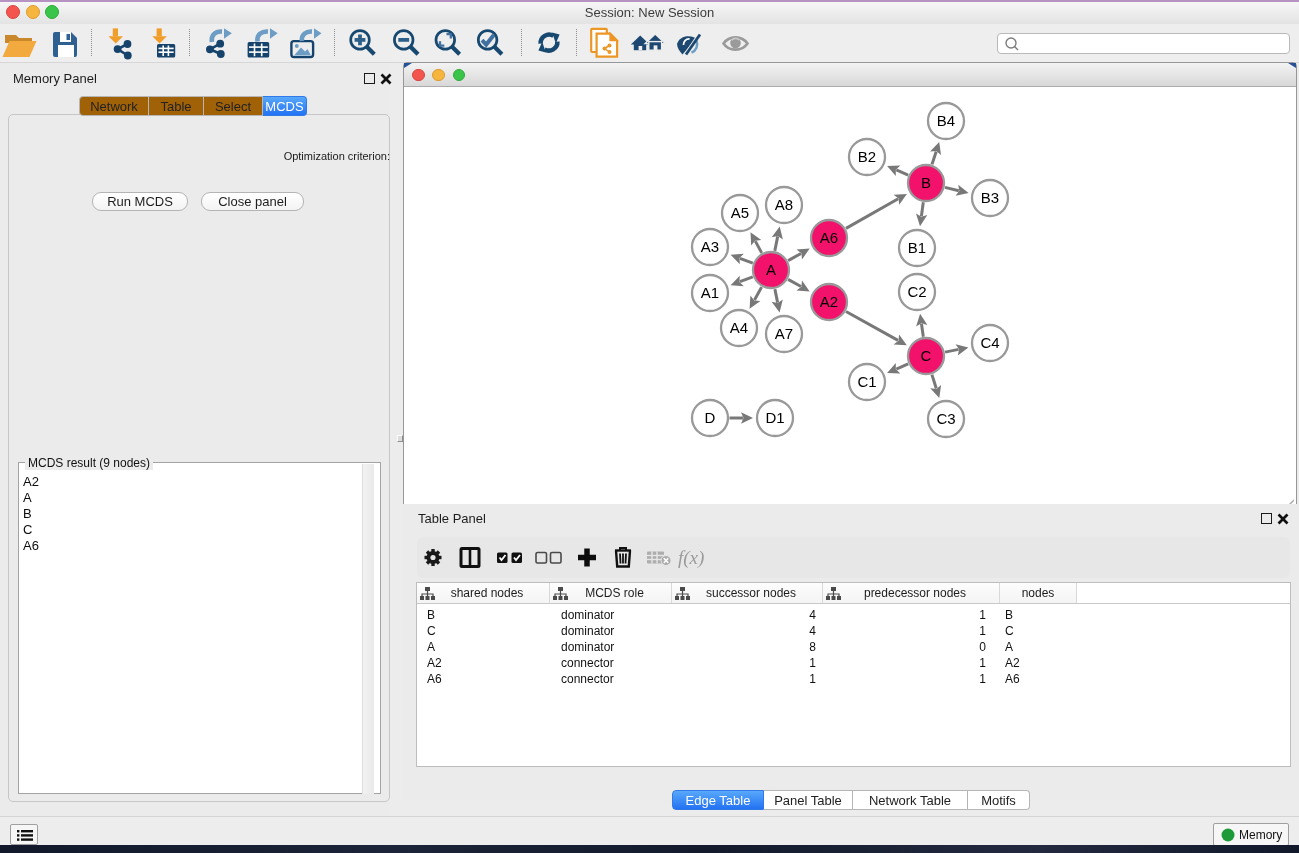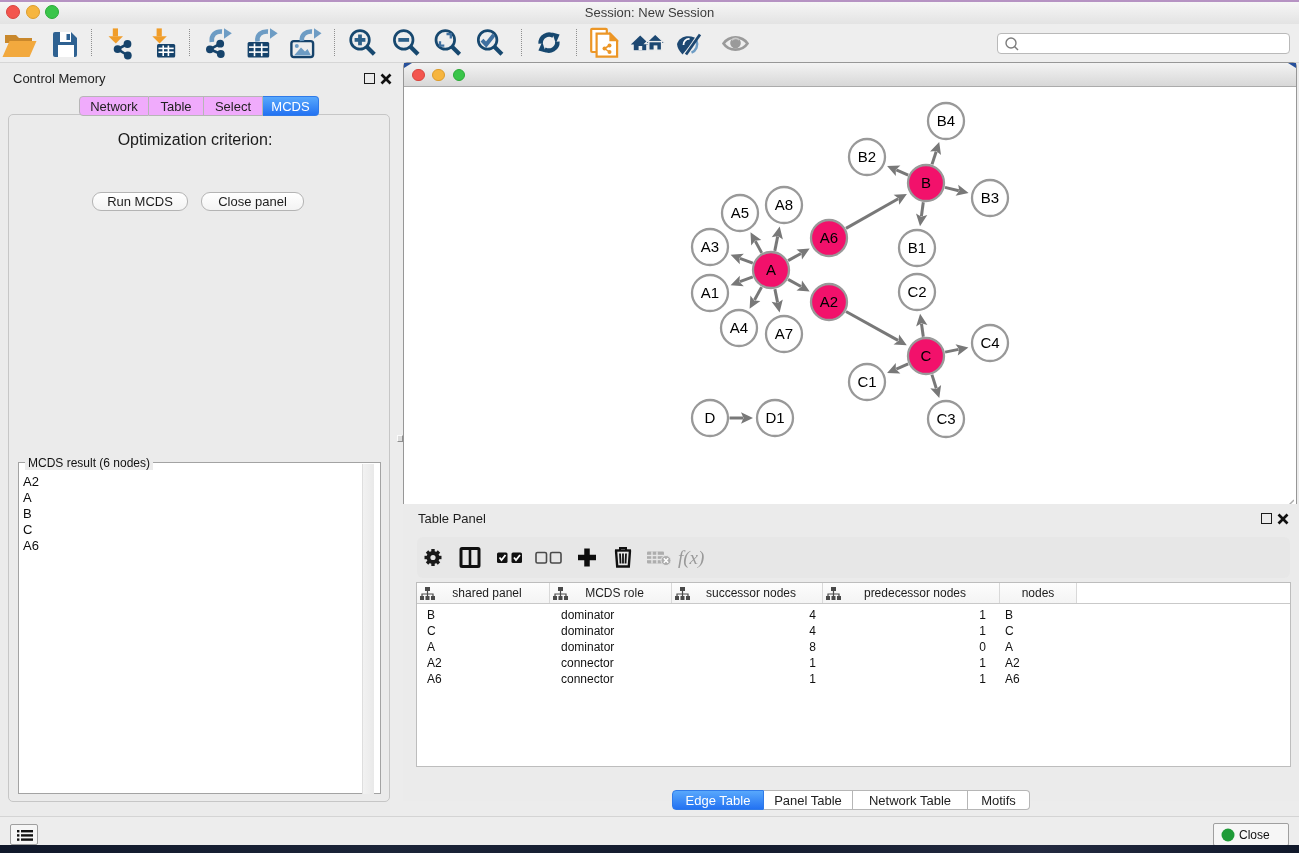--- a/index.html
+++ b/index.html
@@ -7,21 +7,21 @@
 .titlebar{left:0;top:0;width:1299px;height:24px;background:linear-gradient(#f6f6f6,#e3e3e3);border-top:2px solid #b693c3}
 .tl{border-radius:50%;width:14px;height:14px;top:5px}
 .title{width:100%;text-align:center;top:5px;font-size:13px;color:#3c3c3c}
 .toolbar{left:0;top:24px;width:1299px;height:39px;background:#eeeeee;border-bottom:1px solid #d6d6d6}
 .sep{top:5px;height:27px;width:0;border-left:1px dotted #8f8f8f}
 .searchbox{left:997px;top:9px;width:293px;height:21px;background:#fff;border:1px solid #b9b9b9;border-radius:4px}
 .cpanel{left:0;top:63px;width:390px;height:753px;background:#ebebeb}
 .hdrtxt{font-size:13px;color:#1d1d1d}
 .floatic{width:11px;height:11px;border:1.6px solid #1b1b1b;background:transparent}
 .tabseg{top:33px;height:20px;display:flex;font-size:13px;color:#222}
-.tabseg .t{background:#f0abfc;border:1px solid #b6b6b6;border-left:none;display:flex;align-items:center;justify-content:center}
+.tabseg .t{background:#a16207;border:1px solid #b6b6b6;border-left:none;display:flex;align-items:center;justify-content:center}
 .tabseg .t.first{border-left:1px solid #b6b6b6;border-radius:4px 0 0 4px}
 .tabseg .t.last{border-radius:0 4px 4px 0}
 .tabseg .t.sel{background:linear-gradient(#58a8fc,#2372f2);border-color:#2f7ae8;color:#fff}
 .cbox{left:8px;top:51px;width:382px;height:688px;border:1px solid #c6c6c6;border-radius:5px;background:#ebebeb}
 .btn{background:linear-gradient(#ffffff,#f3f3f3);border:1px solid #b4b4b4;border-radius:9px;font-size:13px;color:#1d1d1d;display:flex;align-items:center;justify-content:center}
 .selectbox{left:44px;top:95px;width:311px;height:21px;background:#fff;border:1px solid #b2b2b2;border-radius:4px;font-size:13px;color:#111;line-height:19px;padding-left:11px}
 .spinner{right:-1px;top:-1px;width:19px;height:21px;border-radius:0 4px 4px 0;background:linear-gradient(#6ab2fd,#2071f2)}
 .fieldset{left:18px;top:399px;width:363px;height:332px;border:1px solid #a3a3a3;background:#fff}
 .legend{left:6px;top:-7px;background:#ebebeb;font-size:12px;color:#111;padding:0 3px}
 .mlist{font-size:13px;color:#0c0c0c;line-height:16px;left:4px;top:11px}
@@ -191,40 +191,40 @@
 <div class="abs sep" style="left:576px"></div>
 <div class="abs searchbox">
       <svg width="18" height="17" style="position:absolute;left:6px;top:2px">
         <circle cx="7" cy="7" r="5" fill="none" stroke="#7c7c7c" stroke-width="1.4"></circle>
         <line x1="10.5" y1="10.5" x2="14" y2="14" stroke="#7c7c7c" stroke-width="1.4"></line>
       </svg>
     </div>
 </div>
 
 <div class="abs cpanel">
- <div class="abs hdrtxt" style="left:13px;top:8px">Control Memory</div>
+ <div class="abs hdrtxt" style="left:13px;top:8px">Memory Panel</div>
  <div class="abs floatic" style="left:364px;top:10px"></div>
  <svg class="abs" style="left:380px;top:10px" width="12" height="12">
       <g stroke="#111" stroke-width="2.6">
         <line x1="1.5" y1="1.5" x2="10.5" y2="10.5"></line>
         <line x1="10.5" y1="1.5" x2="1.5" y2="10.5"></line>
       </g>
     </svg>
  <div class="abs cbox"></div>
  <div class="abs tabseg" style="left:79px">
   <div class="t first" style="width:70px">Network</div>
   <div class="t" style="width:55px">Table</div>
   <div class="t" style="width:59px">Select</div>
-  <div class="t last sel" style="width:56px">MCDS</div>
+  <div class="t last sel" style="width:44px">MCDS</div>
  </div>
- <div class="abs" style="left:0;top:68px;width:390px;text-align:center;font-size:16px;color:#1a1a1a">Optimization criterion:</div>
+ <div class="abs" style="left:0;top:87px;width:390px;text-align:right;font-size:11px;color:#1a1a1a">Optimization criterion:</div>
  <div class="abs btn" style="left:92px;top:129px;width:96px;height:19px">Run MCDS</div>
  <div class="abs btn" style="left:201px;top:129px;width:103px;height:19px">Close panel</div>
  <div class="abs fieldset">
-   <div class="abs legend">MCDS result (6 nodes)</div>
+   <div class="abs legend">MCDS result (9 nodes)</div>
    <div class="abs mlist">A2<br>A<br>B<br>C<br>A6</div>
    <div class="abs sctrack"></div>
  </div>
 </div>
 
 <div class="abs nwin">
  <div class="abs ntitle"></div>
  <div class="abs tl2" style="left:8px;background:#f3554e;border:0.5px solid #d8453f"></div>
  <div class="abs tl2" style="left:28px;background:#f6b53f;border:0.5px solid #dd9c2c"></div>
  <div class="abs tl2" style="left:48.5px;background:#3ac54a;border:0.5px solid #2aab38"></div>
@@ -410,21 +410,21 @@
             <g fill="#4a4a4a">
               <rect x="8" y="0" width="5" height="4"></rect>
               <rect x="3" y="9" width="4" height="4"></rect>
               <rect x="8.5" y="9" width="4" height="4"></rect>
               <rect x="14" y="9" width="4" height="4"></rect>
             </g>
             <g stroke="#4a4a4a" stroke-width="1.2" fill="none">
               <path d="M10.5,4 v3 M5,9 v-2 h11 v2 M10.5,7 v2"></path>
             </g>
           </svg>
-          <span class="lbl">shared panel</span>
+          <span class="lbl">shared nodes</span>
         </div>
    <div class="c" style="width:122px">
           <svg class="hicon" width="22" height="13">
             <g fill="#4a4a4a">
               <rect x="8" y="0" width="5" height="4"></rect>
               <rect x="3" y="9" width="4" height="4"></rect>
               <rect x="8.5" y="9" width="4" height="4"></rect>
               <rect x="14" y="9" width="4" height="4"></rect>
             </g>
             <g stroke="#4a4a4a" stroke-width="1.2" fill="none">
@@ -525,16 +525,16 @@
           <rect x="9" y="8.2" width="12" height="2.4"></rect>
           <rect x="5" y="12.4" width="2.4" height="2.4"></rect>
           <rect x="9" y="12.4" width="12" height="2.4"></rect>
         </g>
       </svg>
  </div>
  <div class="abs sbtn" style="left:1213px;top:6px;width:76px;height:23px">
   <svg width="15" height="15" style="position:absolute;left:7px;top:4px">
         <circle cx="7" cy="7" r="6.5" fill="#1e9b38"></circle>
       </svg>
-  <span style="position:absolute;left:25px;top:4px;font-size:12px;color:#111">Close</span>
+  <span style="position:absolute;left:25px;top:4px;font-size:12px;color:#111">Memory</span>
  </div>
 </div>
 <div class="abs wall"></div>
 
 </body></html>

